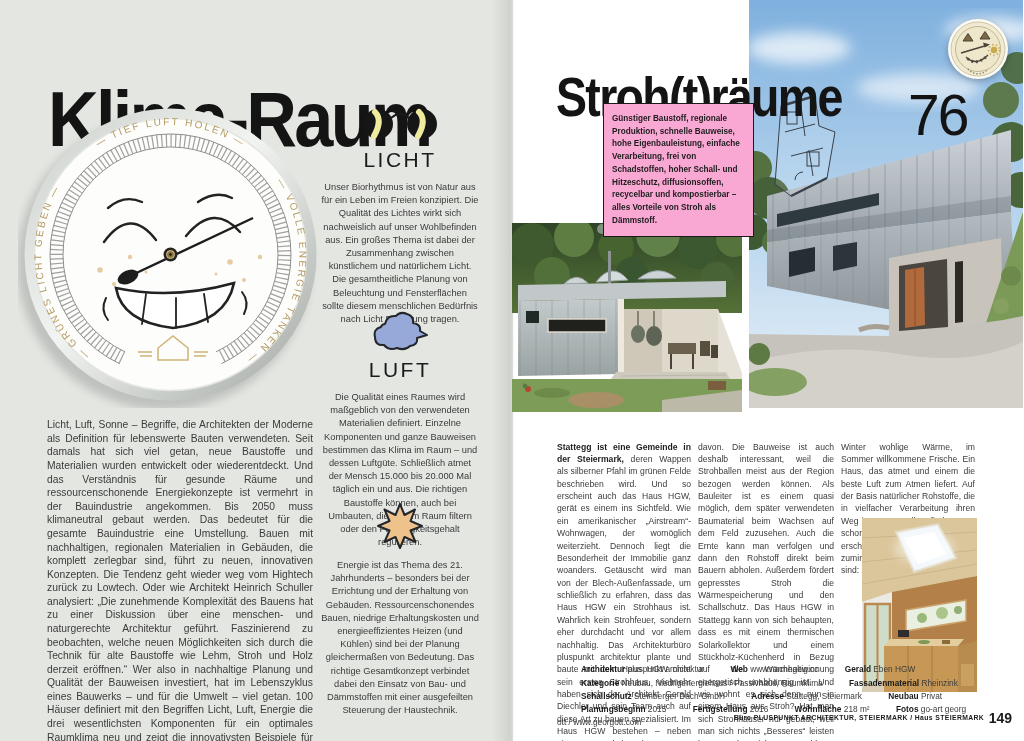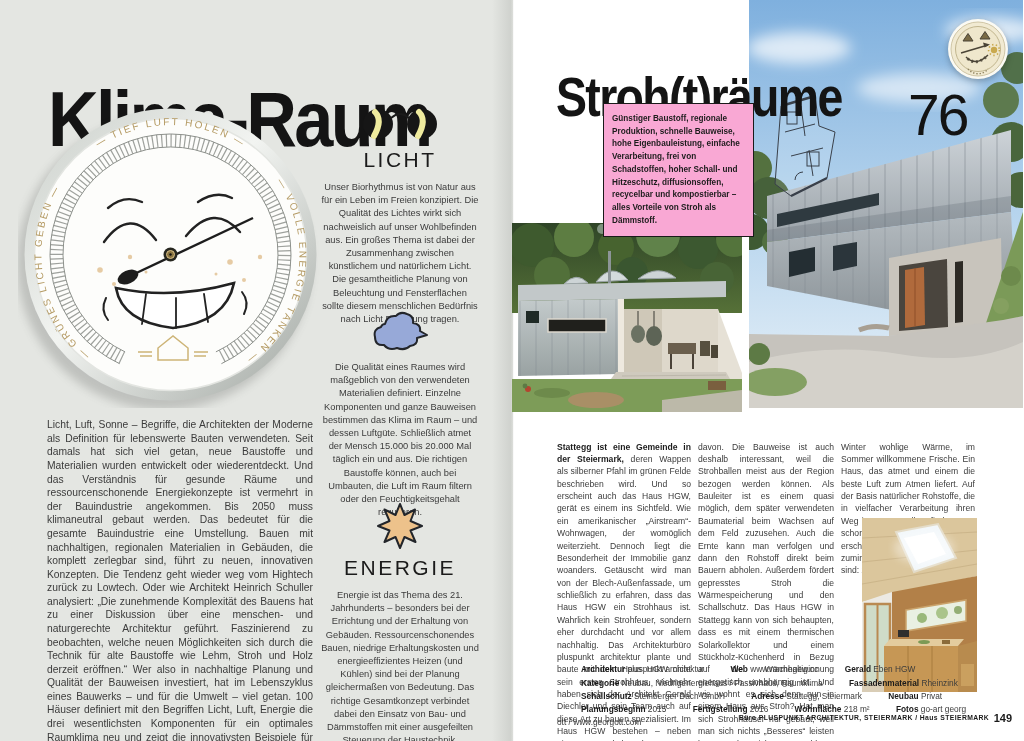--- a/index.html
+++ b/index.html
@@ -29,21 +29,21 @@
             border:1.5px solid #1a1a1a;padding:9px 8px;z-index:3;
             font-size:8.2px;font-weight:bold;line-height:1.55;text-align:left;color:#1c1c1c;margin-left:20px;}
   .col{position:absolute;top:432px;width:134px;font-size:8.6px;line-height:1.44;text-align:justify;
        color:#3b3b3b;hyphens:auto;}
   .col b{color:#1c1c1c;}
   .col1{left:557px;} .col2{left:698px;width:136px;} .col3{left:841px;}
   .credits{position:absolute;left:557px;top:655px;width:420px;font-size:8.3px;line-height:1.6;color:#3b3b3b;}
   .credits b{color:#1a1a1a;margin-left:24px;}
   .page-footer{position:absolute;left:640px;top:708px;width:372px;text-align:right;color:#1a1a1a;}
   .page-footer .ftxt{font-size:6.8px;font-weight:bold;letter-spacing:.4px;vertical-align:middle;}
-  .page-footer .page-num{font-size:11px;font-weight:bold;margin-left:0;vertical-align:middle;}
+  .page-footer .page-num{font-size:14px;font-weight:bold;margin-left:0;vertical-align:middle;}
   .badge{position:absolute;left:946px;top:17px;width:64px;height:64px;z-index:5;
          filter:drop-shadow(0 2px 3px rgba(0,0,0,.25));}
 </style>
 </head>
 <body>
 
 <div class="spread">
 
   <div class="left-page"></div>
   <div class="spine"></div>
@@ -128,28 +128,28 @@
       <path d="M 58 6 Q 66 14 57 30" stroke="#efeb9e" stroke-width="6" fill="none" stroke-linecap="round"></path>
     </svg>
     <h3>LICHT</h3>
     <p>Unser Biorhythmus ist von Natur aus für ein Leben im Freien konzipiert. Die Qualität des Lichtes wirkt sich nachweislich auf unser Wohlbefinden aus. Ein großes Thema ist dabei der Zusammenhang zwischen künstlichem und natürlichem Licht. Die gesamtheitliche Planung von Beleuchtung und Fensterflächen sollte diesem menschlichen Bedürfnis nach Licht Rechnung tragen.</p>
   </div>
 
   <div class="section" style="top:310px;">
     <svg class="ic" width="58" height="42" viewBox="0 0 58 42">
       <path d="M 14 14 Q 16 5 25 6 Q 29 1 36 4 Q 43 6 42 13 Q 50 14 49 21 L 56 25 L 46 28 Q 47 35 39 36 Q 34 41 26 38 Q 18 41 13 35 Q 4 36 4 27 Q 2 19 10 17 Q 11 14 14 14 Z" fill="#97a9d8" stroke="#23262b" stroke-width="2" stroke-linejoin="round"></path>
     </svg>
+    <h3>LUFT</h3>
     <p>Die Qualität eines Raumes wird maßgeblich von den verwendeten Materialien definiert. Einzelne Komponenten und ganze Bauweisen bestimmen das Klima im Raum – und dessen Luftgüte. Schließlich atmet der Mensch 15.000 bis 20.000 Mal täglich ein und aus. Die richtigen Baustoffe können, auch bei Umbauten, die Luft im Raum filtern oder den Feuchtigkeitsgehalt regulieren.</p>
   </div>
 
   <div class="section" style="top:502px;">
     <svg class="ic" width="48" height="48" viewBox="0 0 48 48">
       <path d="M 24 2 L 28.5 13 L 39 7.5 L 34.5 19 L 46 24 L 34.5 28.5 L 39.5 40 L 28.5 35 L 24 46 L 19.5 35 L 8.5 40 L 13.5 28.5 L 2 24 L 13.5 19 L 8.5 7.5 L 19.5 13 Z" fill="#edc28b" stroke="#23262b" stroke-width="2" stroke-linejoin="round"></path>
     </svg>
-    <h3>ENERGIE</h3>
     <p>Energie ist das Thema des 21. Jahrhunderts – besonders bei der Errichtung und der Erhaltung von Gebäuden. Ressourcenschonendes Bauen, niedrige Erhaltungskosten und energieeffizientes Heizen (und Kühlen) sind bei der Planung gleichermaßen von Bedeutung. Das richtige Gesamtkonzept verbindet dabei den Einsatz von Bau- und Dämmstoffen mit einer ausgefeilten Steuerung der Haustechnik.</p>
   </div>
 
   <h1 class="stroh-title">Stroh(t)räume</h1>
 
   <div class="photo" style="left:749px;top:0;width:274px;height:408px;">
     <svg width="274" height="408" viewBox="0 0 274 408" xmlns="http://www.w3.org/2000/svg">
       <defs>
         <linearGradient id="sky" x1="0" y1="0" x2="0" y2="1">
           <stop offset="0" stop-color="#7fb0de"></stop>

